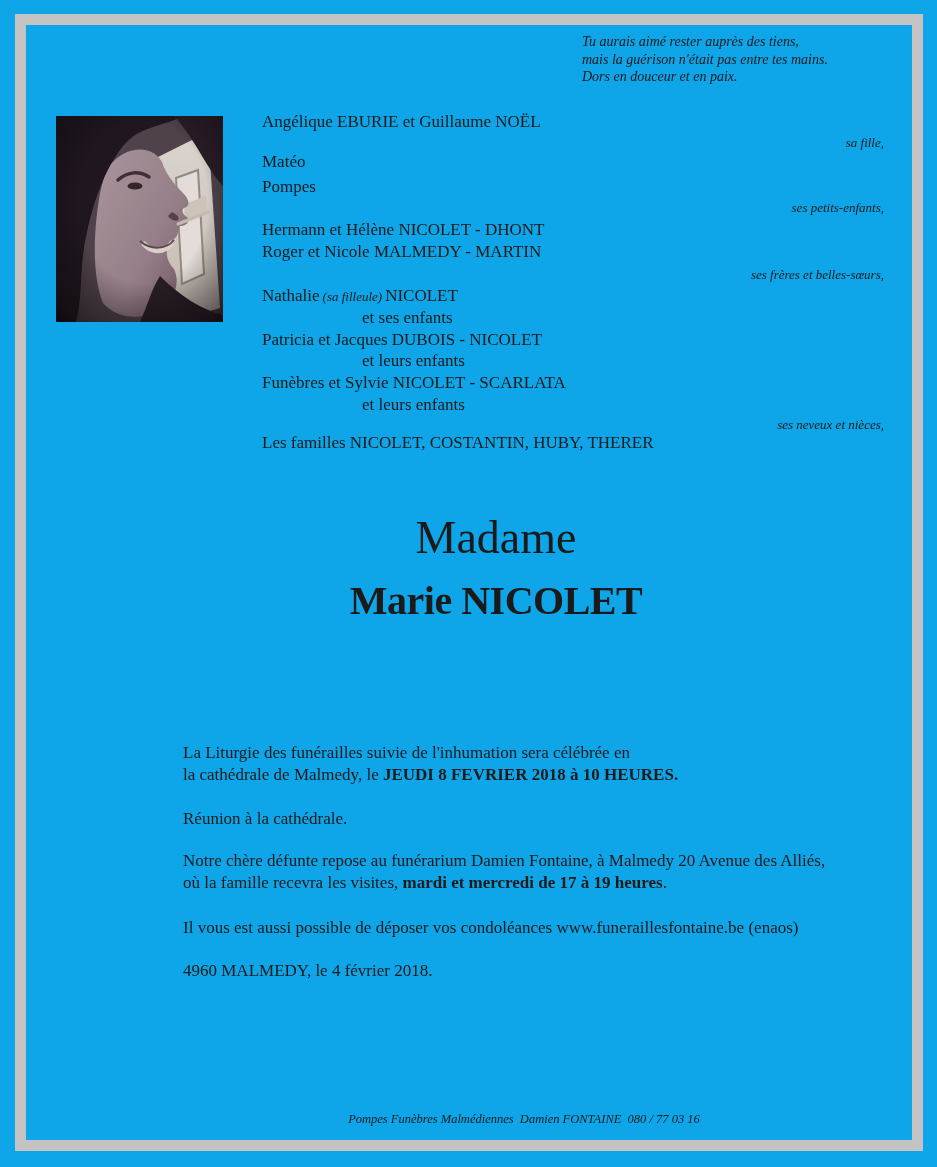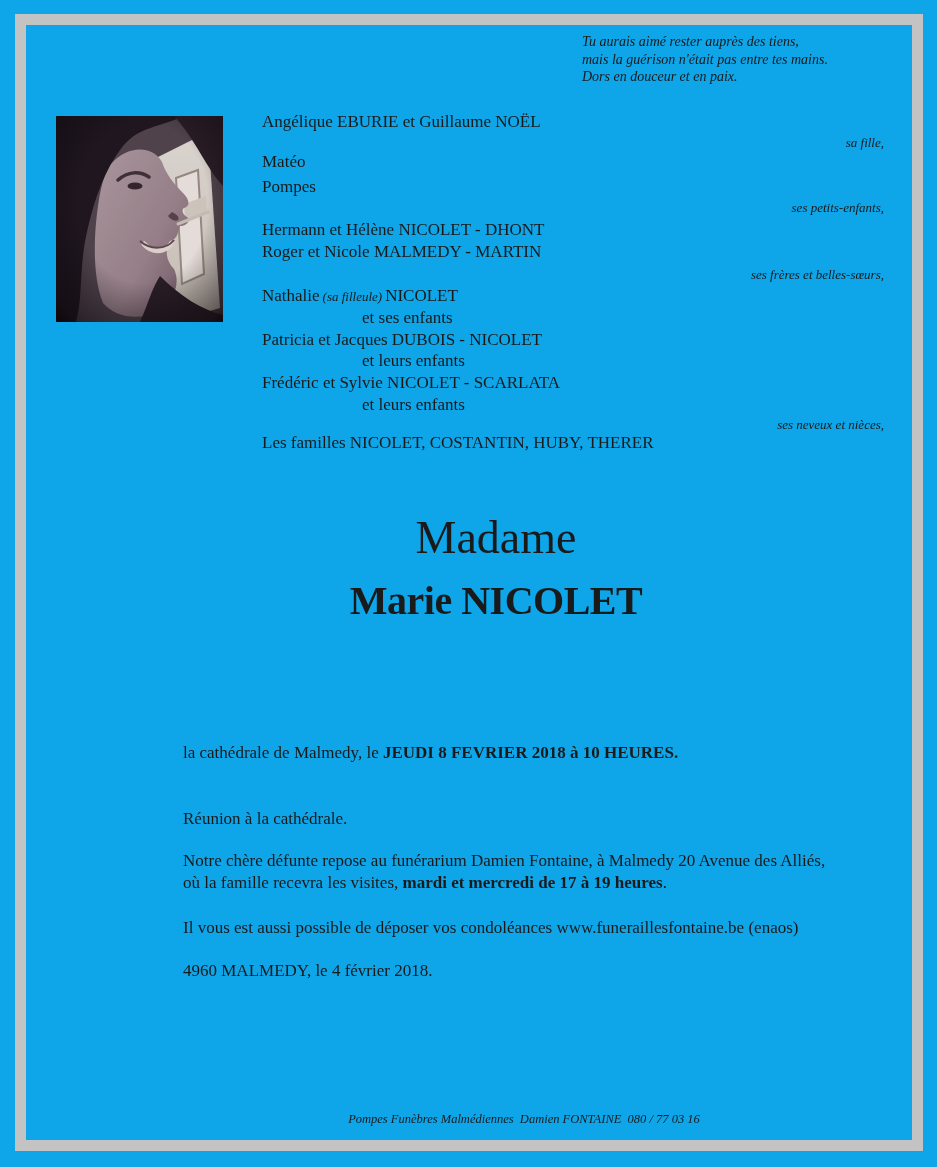--- a/index.html
+++ b/index.html
@@ -98,32 +98,33 @@
     <div class="fam-row" style="top:152px">Matéo</div>
     <div class="fam-row" style="top:177px">Pompes</div>
     <div class="fam-rel" style="top:200px">ses petits-enfants,</div>
     <div class="fam-row" style="top:220px">Hermann et Hélène NICOLET - DHONT</div>
     <div class="fam-row" style="top:242px">Roger et Nicole MALMEDY - MARTIN</div>
     <div class="fam-rel" style="top:267px">ses frères et belles-sœurs,</div>
     <div class="fam-row" style="top:286px"><span>Nathalie</span><i class="paren">(sa filleule)</i><span>NICOLET</span></div>
     <div class="fam-indent" style="top:308px">et ses enfants</div>
     <div class="fam-row" style="top:330px">Patricia et Jacques DUBOIS - NICOLET</div>
     <div class="fam-indent" style="top:351px">et leurs enfants</div>
-    <div class="fam-row" style="top:373px">Frédéric et Sylvie NICOLET - SCARLATA</div>
+    <div class="fam-row" style="top:373px">Funèbres et Sylvie NICOLET - SCARLATA</div>
     <div class="fam-indent" style="top:395px">et leurs enfants</div>
     <div class="fam-rel" style="top:417px">ses neveux et nièces,</div>
     <div class="fam-row" style="top:433px">Les familles NICOLET, COSTANTIN, HUBY, THERER</div>
   </div>
 
 
   <div class="center-wrap madame">Madame</div>
   <div class="center-wrap deceased">Marie NICOLET</div>
 
 
   <p class="par" style="top:742px">
+    <span class="pl">La Liturgie des funérailles suivie de l'inhumation sera célébrée en</span>
     <span class="pl"><span>la cathédrale de Malmedy, le </span><b class="strong">JEUDI 8 FEVRIER 2018 à 10 HEURES.</b></span>
   </p>
 
   <p class="par" style="top:808px">Réunion à la cathédrale.</p>
 
   <p class="par" style="top:850px">
     <span class="pl">Notre chère défunte repose au funérarium Damien Fontaine, à Malmedy 20 Avenue des Alliés,</span>
     <span class="pl"><span>où la famille recevra les visites, </span><b class="strong">mardi et mercredi de 17 à 19 heures</b><span>.</span></span>
   </p>
 

